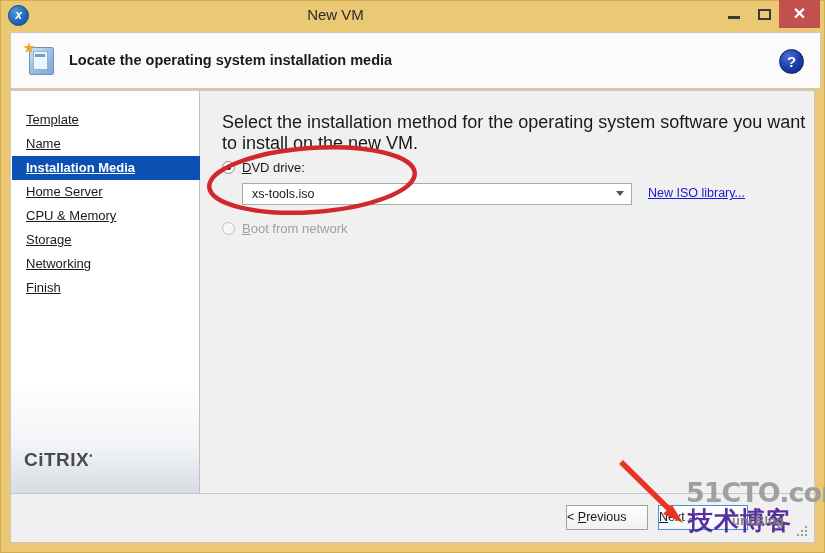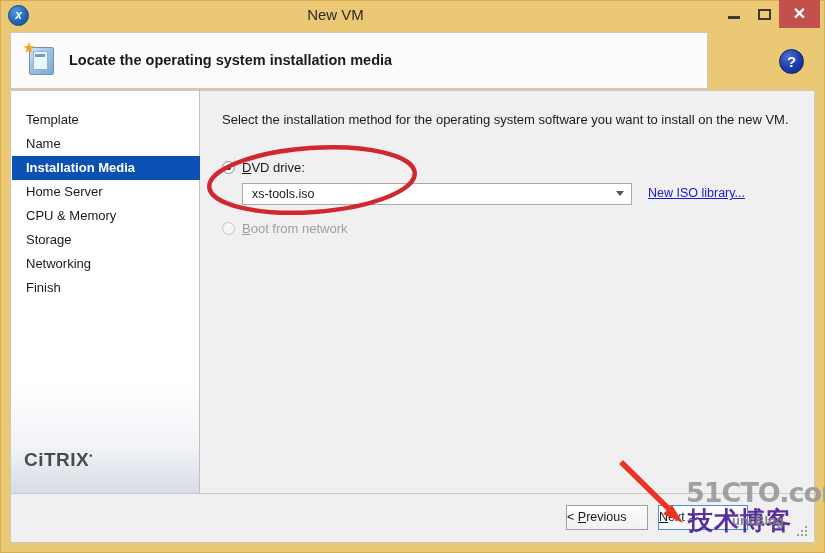--- a/index.html
+++ b/index.html
@@ -91,21 +91,21 @@
     font-size: 16px;
     text-align: center;
     line-height: 27px;
     font-weight: bold;
   }
 
   
   .header-band {
     position: absolute;
     left: 10px; top: 32px;
-    width: 698px; height: 57px;
+    width: 811px; height: 57px;
     background: #fbfbfb;
     border: 1px solid #c8c8c8;
     box-sizing: border-box;
   }
   .header-icon {
     position: absolute;
     left: 10px; top: 7px;
     width: 40px; height: 42px;
   }
   .header-icon .screen {
@@ -179,20 +179,21 @@
   .nav-item {
     position: absolute;
     left: 1px;
     width: 188px; height: 24px;
     font-size: 13px;
     color: #1a1a1a;
     line-height: 24px;
     padding-left: 14px;
     box-sizing: border-box;
     cursor: default;
+    text-decoration: underline;
   }
   .nav-item.selected {
     background: #0b50b2;
     color: #ffffff;
     font-weight: bold;
   }
   .citrix-logo {
     position: absolute;
     left: 13px; top: 358px;
     font-size: 19px;
@@ -210,21 +211,21 @@
     left: 190px; top: 0;
     width: 615px; height: 404px;
     background: #f0f0f0;
     border: 1px solid #c8c8c8;
     border-left: none;
     box-sizing: border-box;
   }
   .intro-text {
     position: absolute;
     left: 22px; top: 21px;
-    font-size: 13px;
+    font-size: 18px;
     color: #1a1a1a;
   }
 
   .radio-row {
     position: absolute;
     font-size: 13px;
     color: #1a1a1a;
     cursor: default;
   }
   .radio-dvd { left: 22px; top: 69px; }

